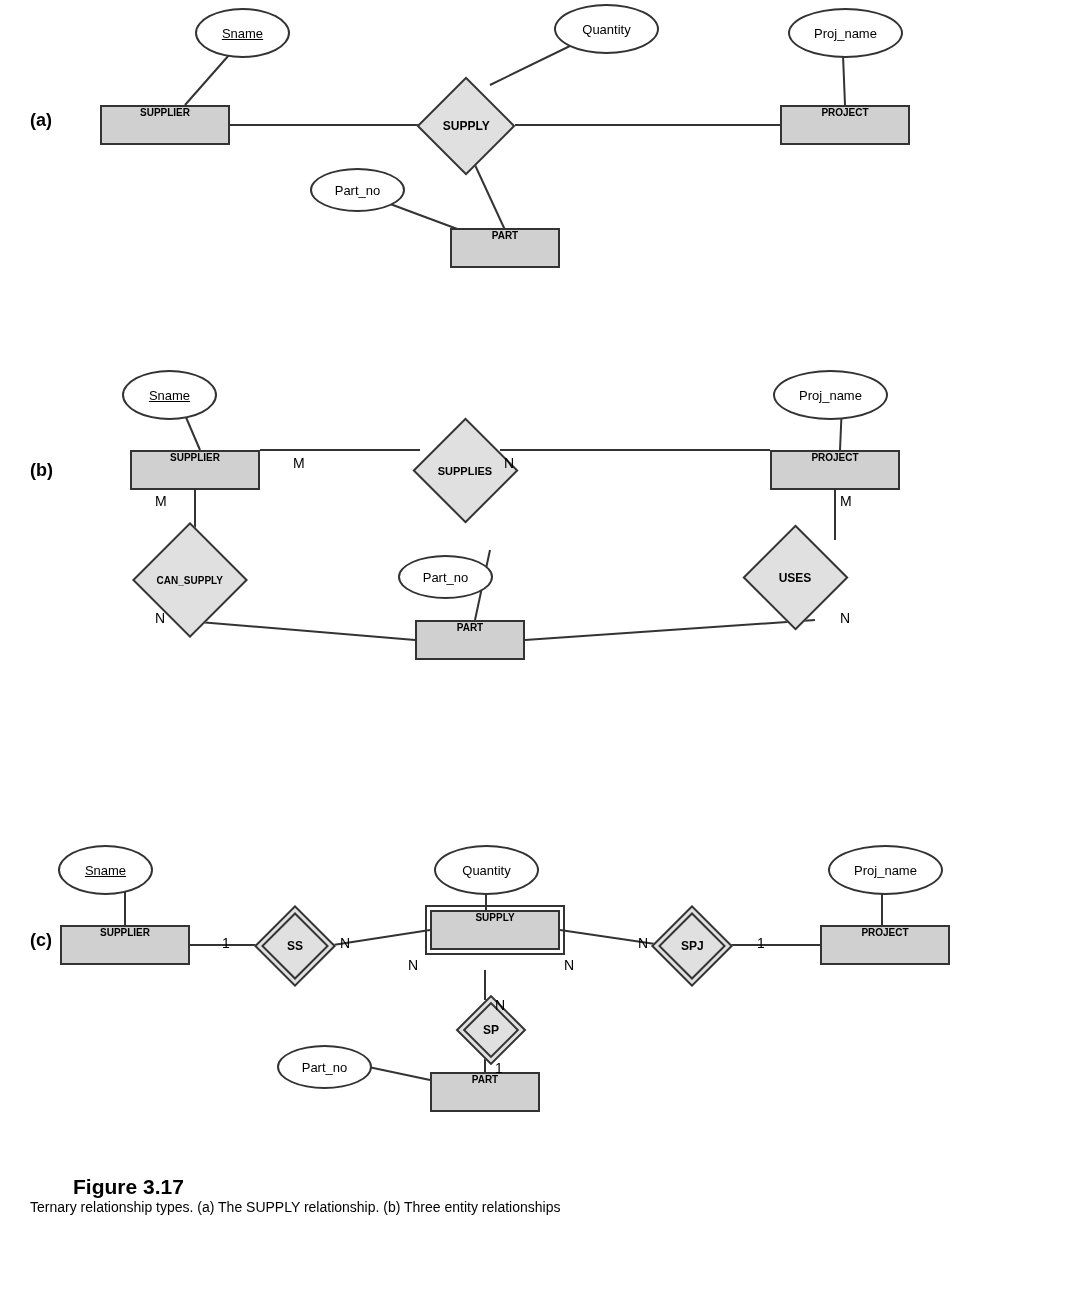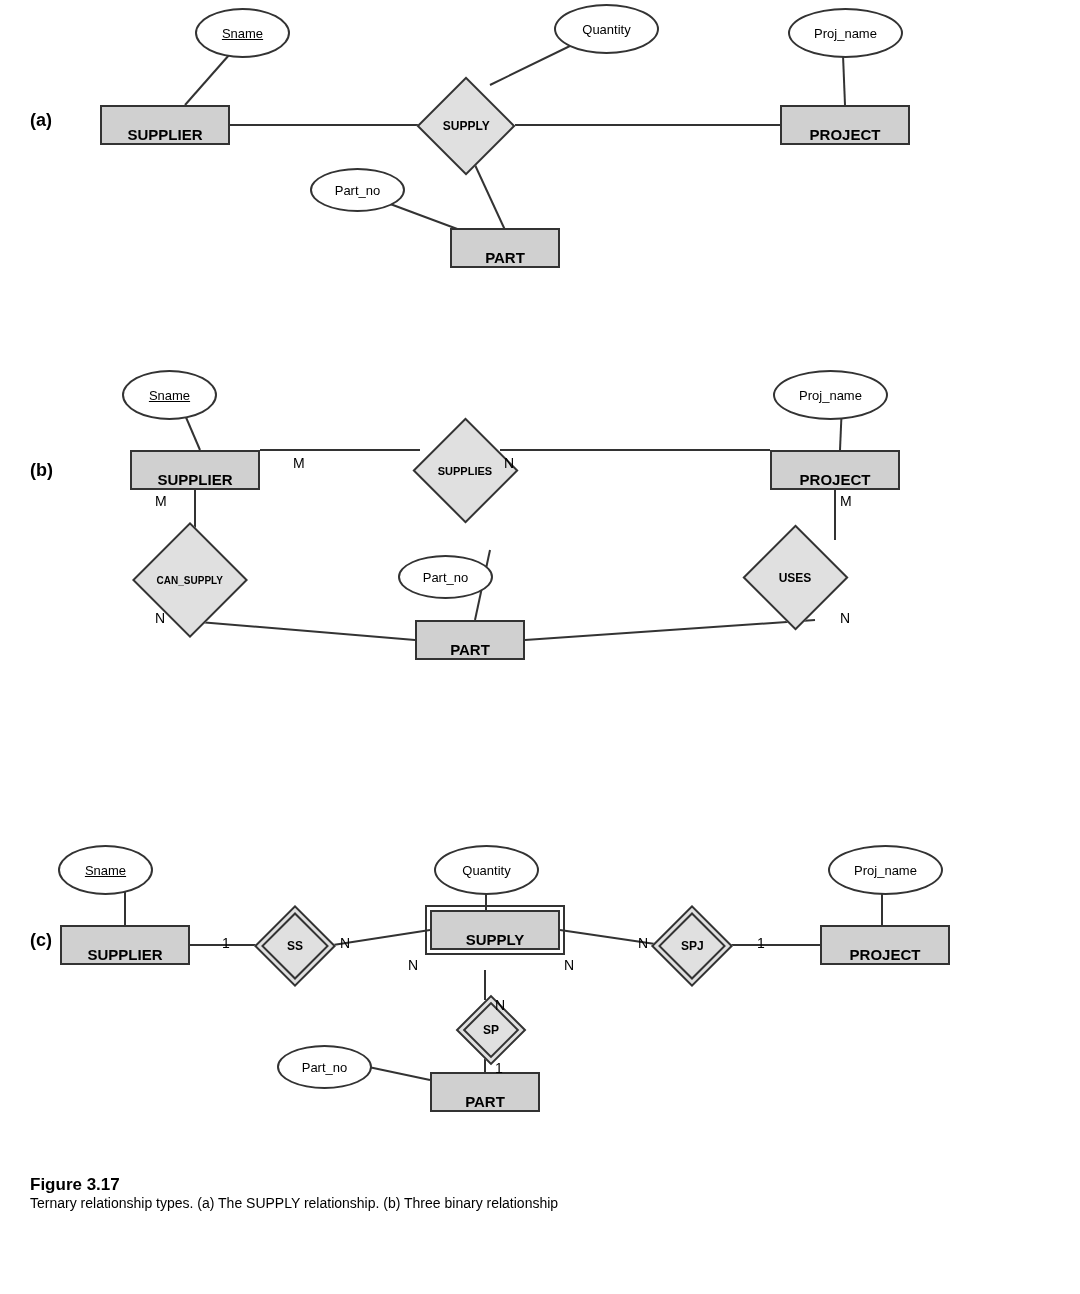--- a/index.html
+++ b/index.html
@@ -19,24 +19,24 @@
       font-weight: bold;
       font-size: 18px;
       position: absolute;
     }
     
     .entity {
       position: absolute;
       background: #d0d0d0;
       border: 2px solid #333;
       display: flex;
-      align-items: flex-end;
+      align-items: flex-start;
       justify-content: center;
       font-weight: bold;
-      font-size: 15px;
+      font-size: 10px;
       text-align: center;
     }
     
     .diamond-container {
       position: absolute;
       display: flex;
       align-items: center;
       justify-content: center;
     }
     .diamond {
@@ -71,21 +71,22 @@
       top: 0;
       left: 0;
       pointer-events: none;
     }
     .caption-area {
       position: absolute;
       font-size: 14px;
     }
     .caption-area .fig-title {
       font-weight: bold;
-      font-size: 17px;
+      font-size: 21px;
+      margin-left: 43px;
     }
     .cardinality-label {
       position: absolute;
       font-size: 14px;
       font-weight: normal;
     }
   </style>
 </head>
 <body>
 
@@ -293,16 +294,16 @@
   <span class="cardinality-label" style="left:340px;top:935px;">N</span>
   <span class="cardinality-label" style="left:408px;top:957px;">N</span>
   <span class="cardinality-label" style="left:564px;top:957px;">N</span>
   <span class="cardinality-label" style="left:638px;top:935px;">N</span>
   <span class="cardinality-label" style="left:757px;top:935px;">1</span>
   <span class="cardinality-label" style="left:495px;top:997px;">N</span>
   <span class="cardinality-label" style="left:495px;top:1060px;">1</span>
 
   <div class="caption-area" style="left:30px; top:1175px; width:1000px;">
     <div class="fig-title">Figure 3.17</div>
-    <div>Ternary relationship types. (a) The SUPPLY relationship. (b) Three binary relationship</div>
+    <div>Ternary relationship types. (a) The SUPPLY relationship. (b) Three entity relationships</div>
   </div>
 
 </div>
 
 </body></html>

